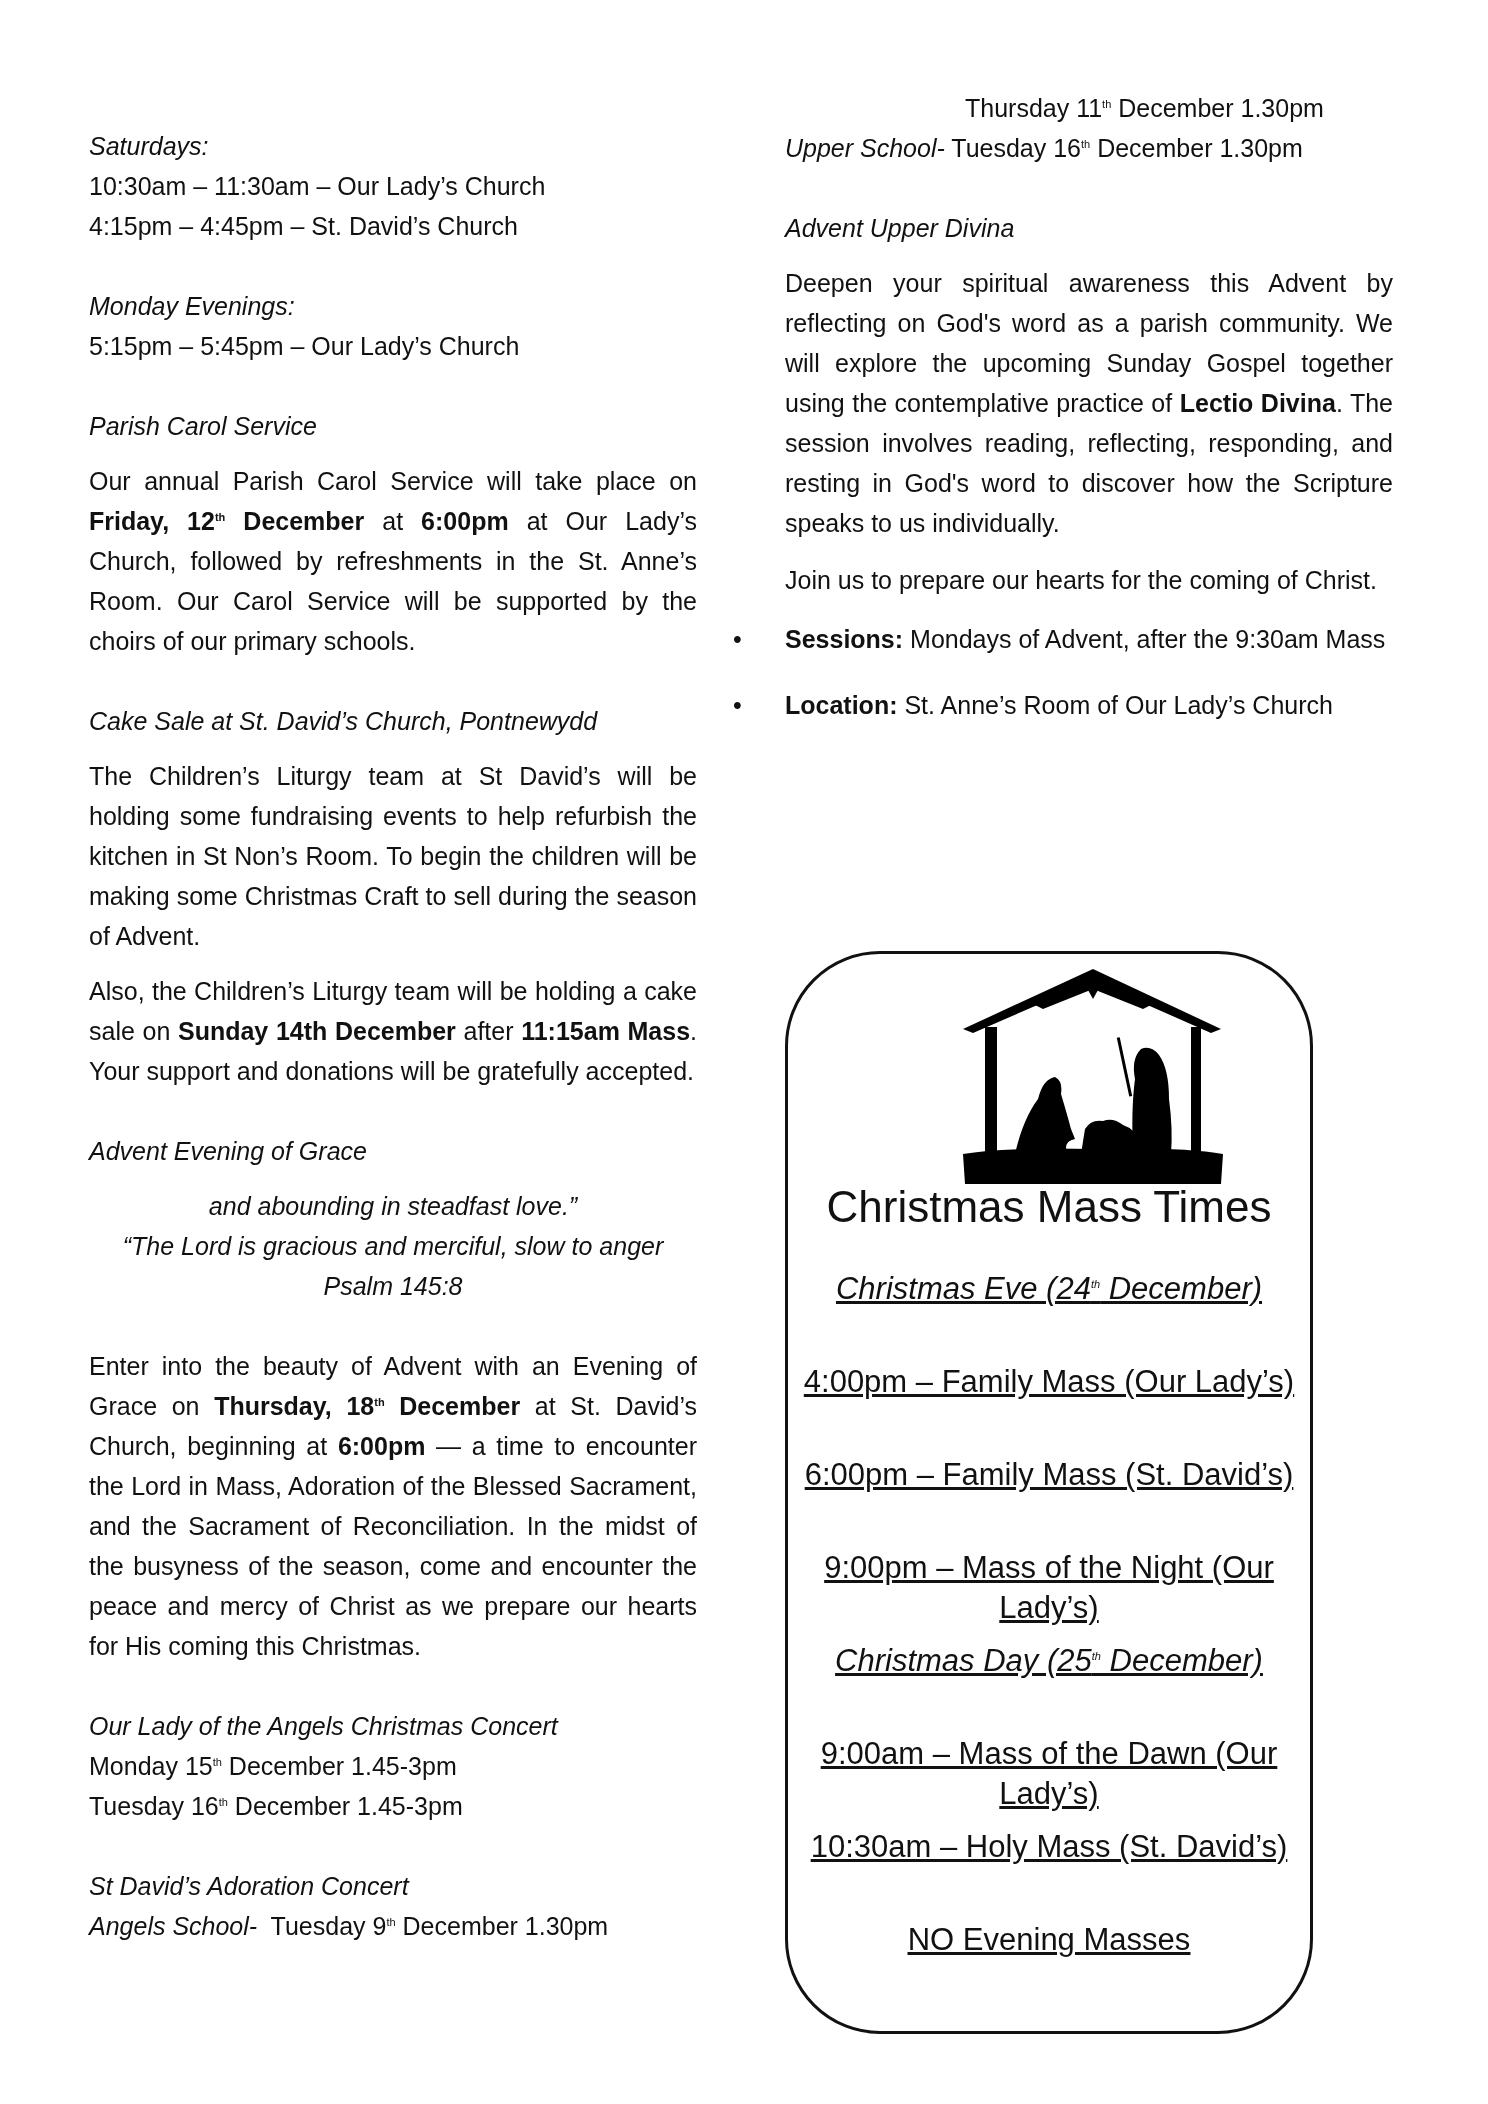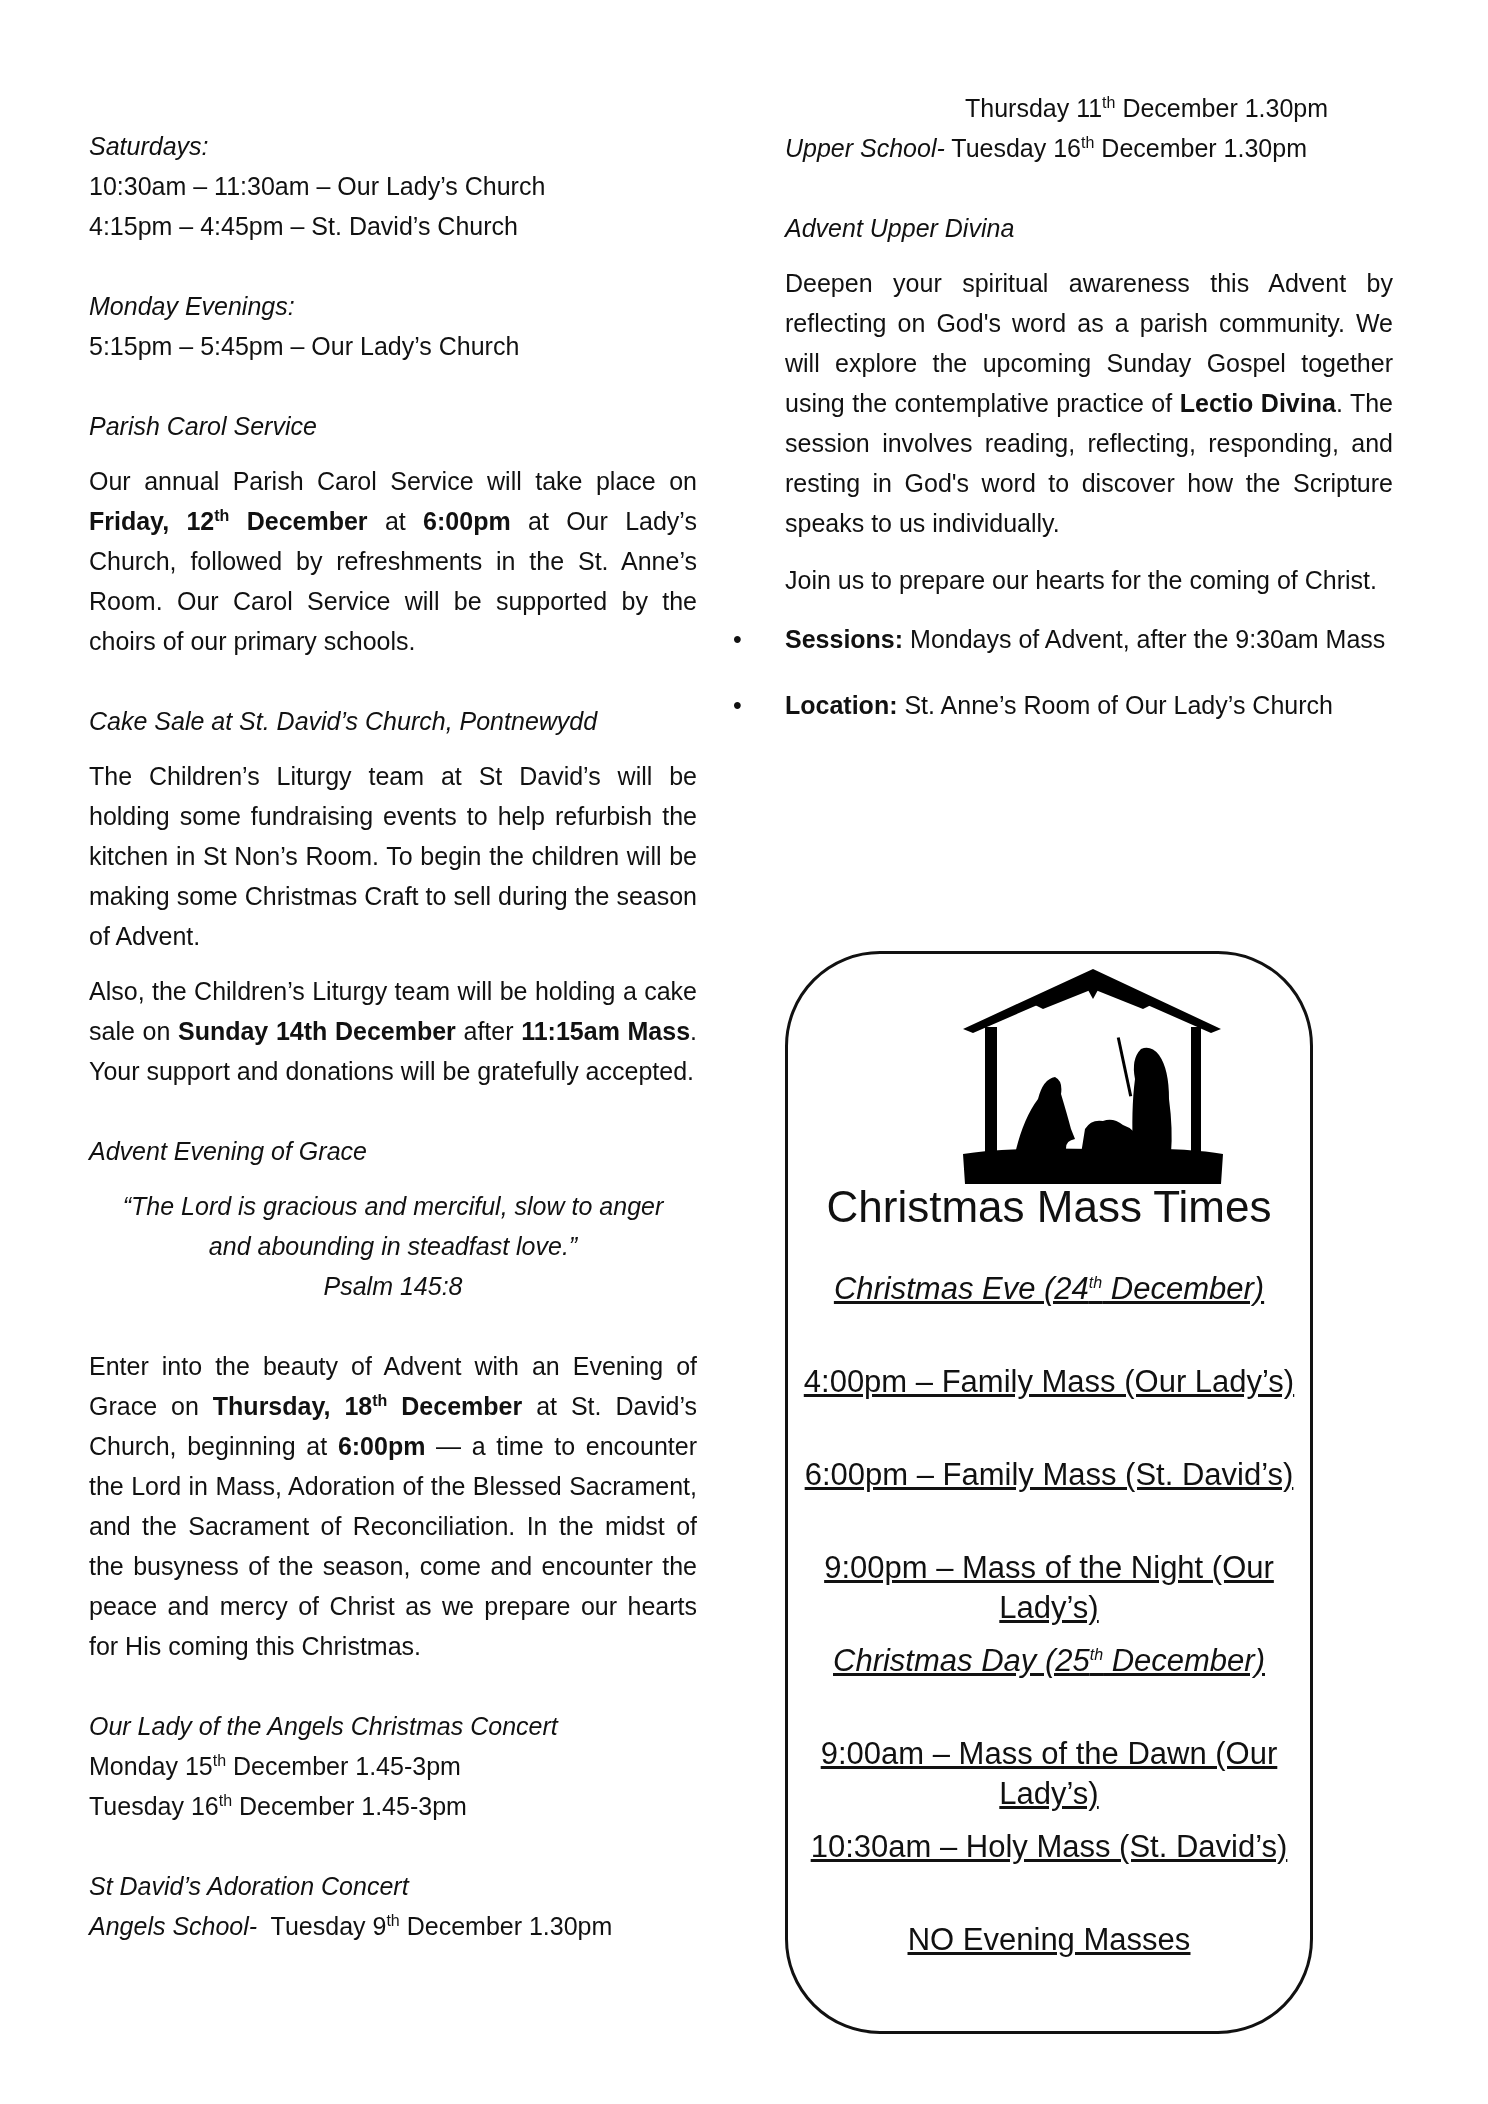--- a/index.html
+++ b/index.html
@@ -7,21 +7,21 @@
          font-family:"Liberation Sans", sans-serif; color:#111; }
   .col { position:absolute; font-size:25px; line-height:40px; }
   .left { left:89px; top:126px; width:608px; }
   .right { left:785px; top:88px; width:608px; }
   .it { font-style:italic; }
   .b { font-weight:bold;text-align:right; }
   p { margin:0; }
   .just { text-align:justify; }
   .gap { height:40px; }
   .sgap { height:15px; }
-  sup { font-size:16px; line-height:0; vertical-align:super; }
+  sup { font-size:11px; line-height:0; vertical-align:super; }
   .center { text-align:center; }
   .bullets { list-style:none; margin:0; padding:0; }
   .bullets li { position:relative; padding-left:0; margin-bottom:22px; line-height:44px; }
   .bullets li .dot { position:absolute; left:-52px; top:0; }
   .box { position:absolute; left:785px; top:951px; width:528px; height:1083px;
          border:3px solid #111; border-radius:95px; box-sizing:border-box; }
   .nativity { position:absolute; left:175px; top:15px; width:260px; height:215px; }
   .box-title { position:absolute; left:0; right:0; top:225px; text-align:center;
                font-size:44px; line-height:56px; }
   .box-lines { position:absolute; left:0; right:0; top:315px; text-align:center; font-size:31px;text-decoration:underline; }
@@ -59,22 +59,22 @@
     <div class="sgap"></div>
     <p class="just">The Children’s Liturgy team at St David’s will be holding some fundraising events to help refurbish the kitchen in St Non’s Room. To begin the children will be making some Christmas Craft to sell during the season of Advent.</p>
     <div class="sgap"></div>
     <p class="just"><span>Also, the Children’s Liturgy team will be holding a cake sale on </span><span class="b">Sunday 14th December</span><span> after </span><span class="b">11:15am Mass</span><span>. Your support and donations will be gratefully accepted.</span></p>
   </div>
   <div class="gap"></div>
 
   <div>
     <p class="it">Advent Evening of Grace</p>
     <div class="sgap"></div>
+    <p class="it center">and abounding in steadfast love.”</p>
     <p class="it center">“The Lord is gracious and merciful, slow to anger</p>
-    <p class="it center">and abounding in steadfast love.”</p>
     <p class="it center">Psalm 145:8</p>
     <div class="gap"></div>
     <p class="just"><span>Enter into the beauty of Advent with an Evening of Grace on </span><span class="b"><span>Thursday, 18</span><sup>th</sup><span> December</span></span><span> at St. David’s Church, beginning at </span><span class="b">6:00pm</span><span> — a time to encounter the Lord in Mass, Adoration of the Blessed Sacrament, and the Sacrament of Reconciliation. In the midst of the busyness of the season, come and encounter the peace and mercy of Christ as we prepare our hearts for His coming this Christmas.</span></p>
   </div>
   <div class="gap"></div>
 
   <div>
     <p class="it">Our Lady of the Angels Christmas Concert</p>
     <p><span>Monday 15</span><sup>th</sup><span> December 1.45-3pm</span></p>
     <p><span>Tuesday 16</span><sup>th</sup><span> December 1.45-3pm</span></p>

